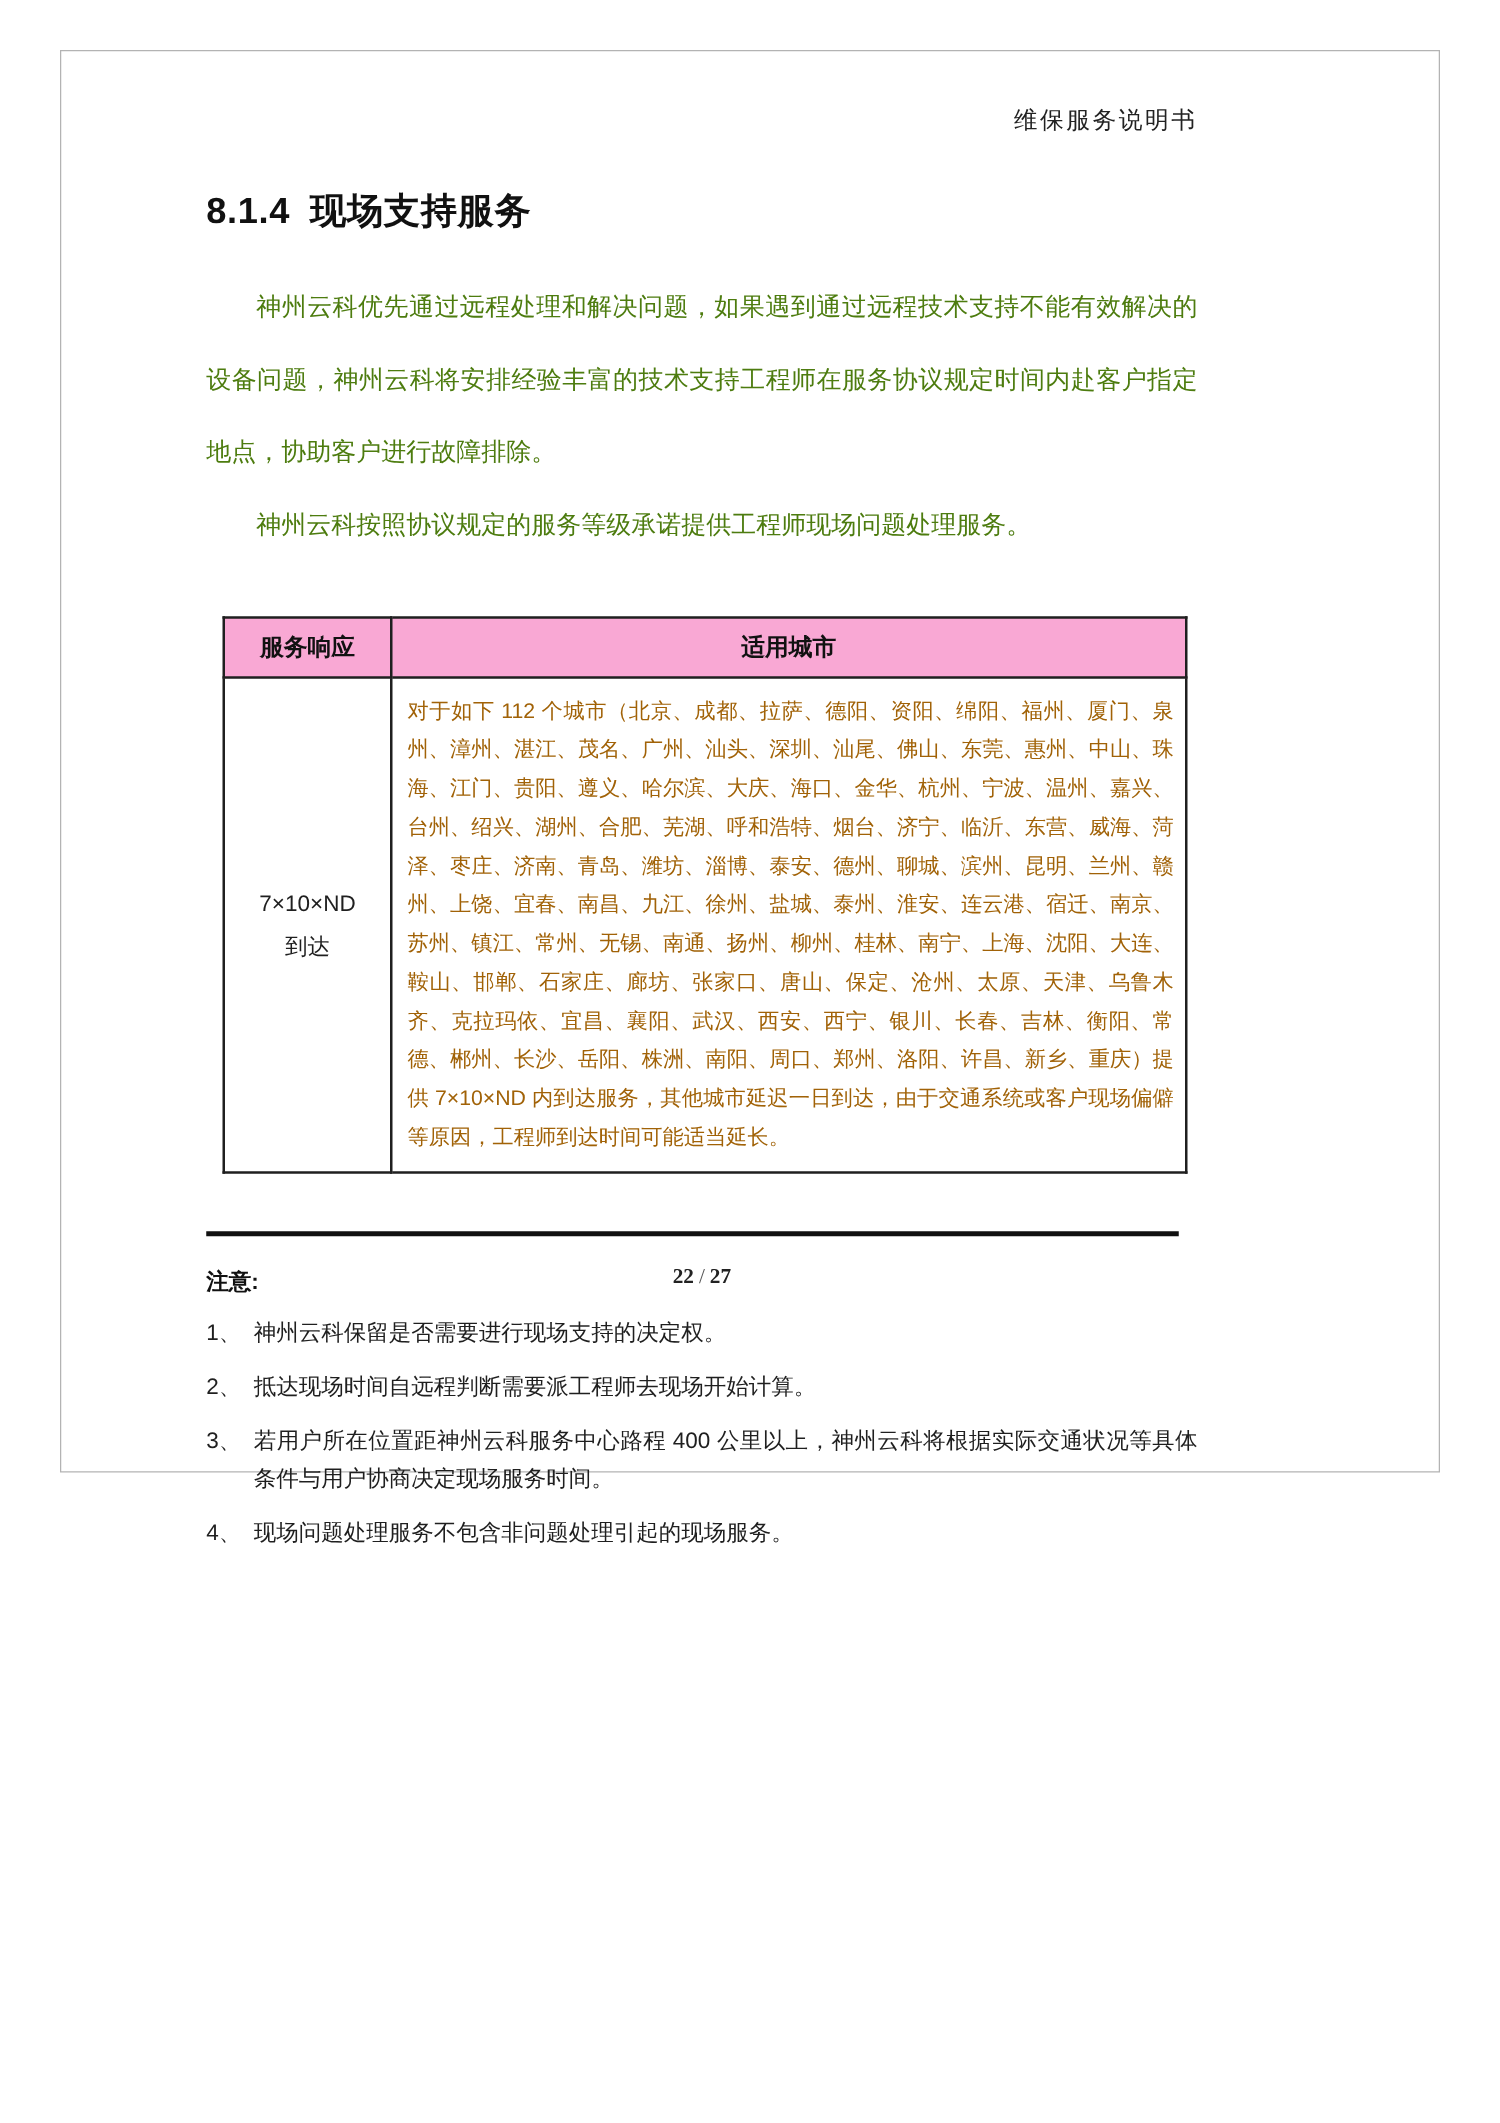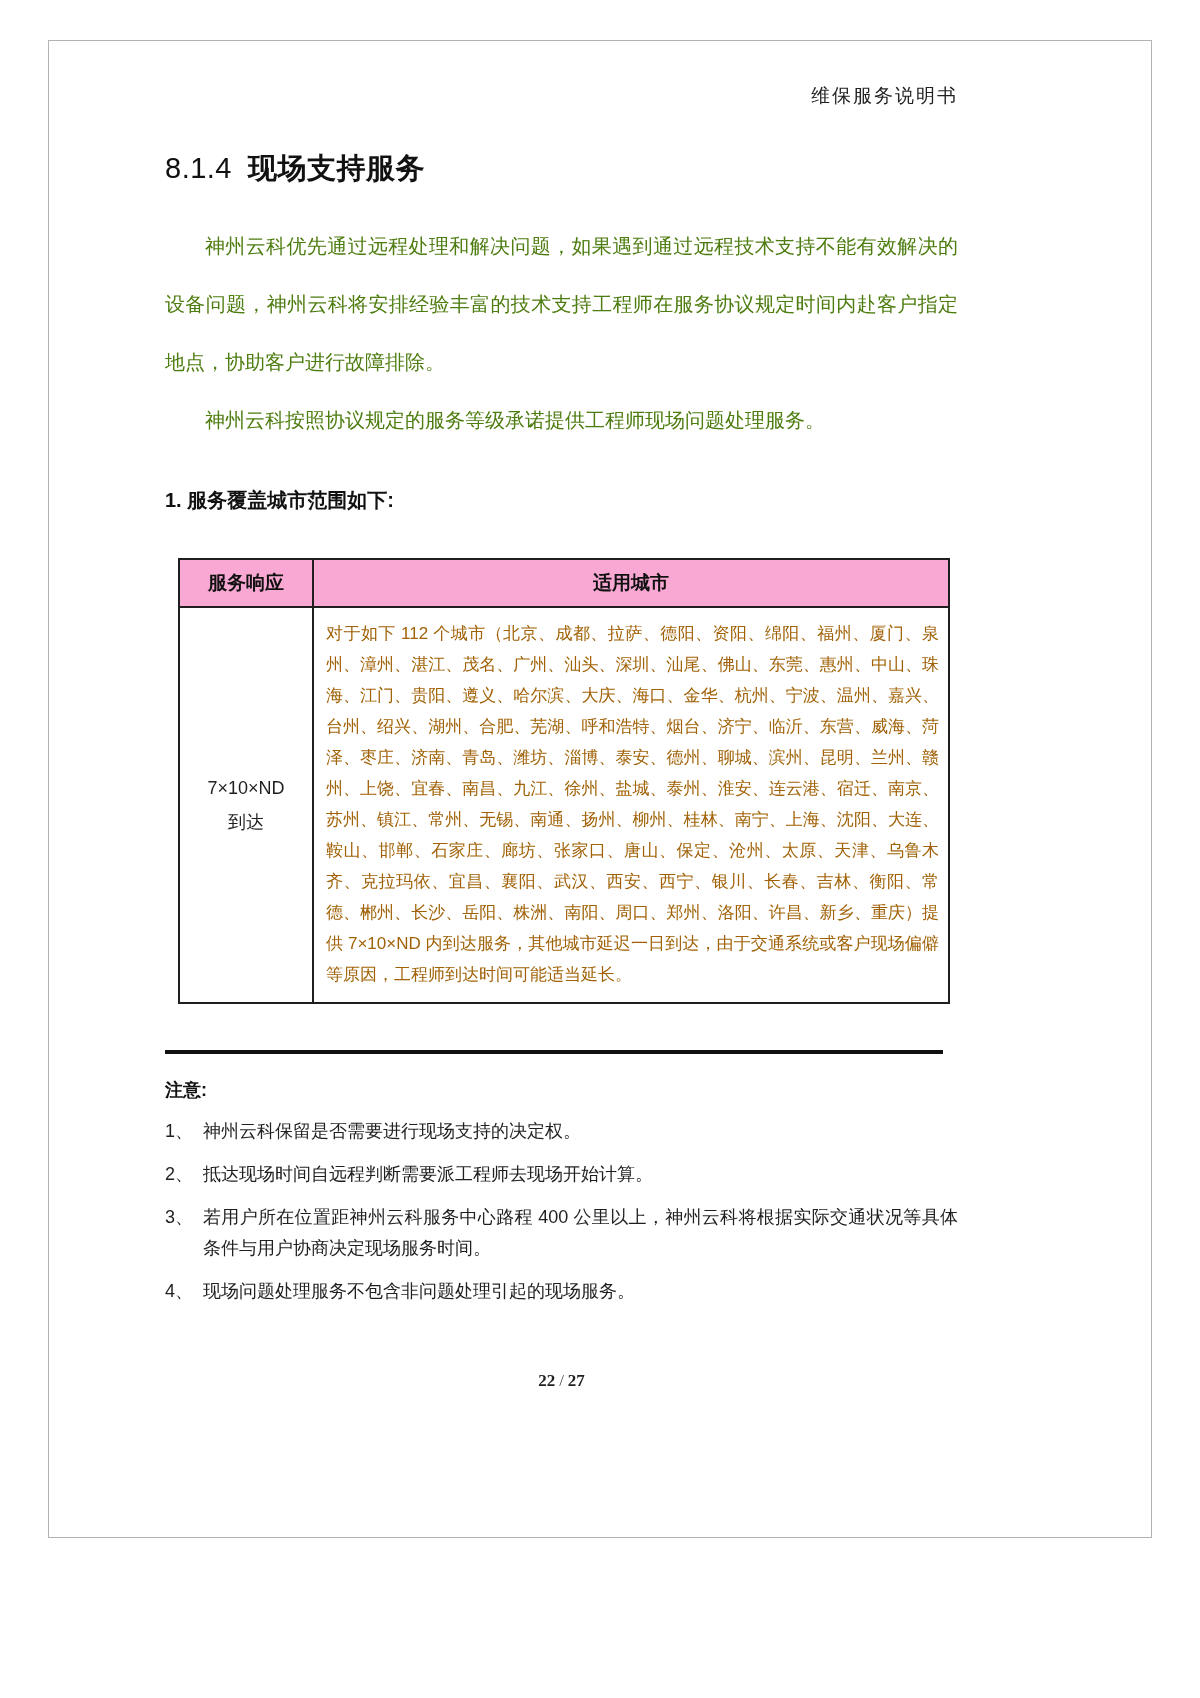--- a/index.html
+++ b/index.html
@@ -13,21 +13,21 @@
     position: relative;
     width: 1200px;
     height: 1698px;
     background: #ffffff;
   }
   .page-frame {
     position: absolute;
     left: 48px;
     top: 40px;
     width: 1104px;
-    height: 1498px;
+    height: 1138px;
     border: 1px solid #b3b3b3;
     box-sizing: border-box;
     background: #ffffff;
   }
   .content {
     position: relative;
     margin-left: 116px;
     width: 793px;
     padding-top: 42px;
   }
@@ -38,21 +38,21 @@
     color: #222222;
     letter-spacing: 2px;
   }
   h1.section-heading {
     margin: 40px 0 0 0;
     font-size: 29px;
     font-weight: bold;
     color: #111111;
     letter-spacing: 0.5px;
   }
-  h1 .section-number { margin-right: 16px; font-weight: 400; }
+  h1 .section-number { margin-right: 16px; font-weight: 700; }
   .body-para {
     margin: 28px 0 0 0;
     font-size: 20px;
     line-height: 58px;
     text-align: justify;
     text-indent: 2em;
     color: #4d7c0f;
   }
   .body-para.second { margin-top: 0; }
   .list-heading {
@@ -149,21 +149,20 @@
       <div class="doc-header">维保服务说明书</div>
 
       <h1 class="section-heading">
         <span class="section-number">8.1.4</span><span>现场支持服务</span>
       </h1>
 
       <p class="body-para">神州云科优先通过远程处理和解决问题，如果遇到通过远程技术支持不能有效解决的设备问题，神州云科将安排经验丰富的技术支持工程师在服务协议规定时间内赴客户指定地点，协助客户进行故障排除。</p>
 
       <p class="body-para second">神州云科按照协议规定的服务等级承诺提供工程师现场问题处理服务。</p>
 
-      <div class="list-heading">1. 服务覆盖城市范围如下:</div>
 
       <table class="coverage-table">
         <colgroup>
           <col class="col-response">
           <col>
         </colgroup>
         <thead>
           <tr>
             <th>服务响应</th>
             <th>适用城市</th>

